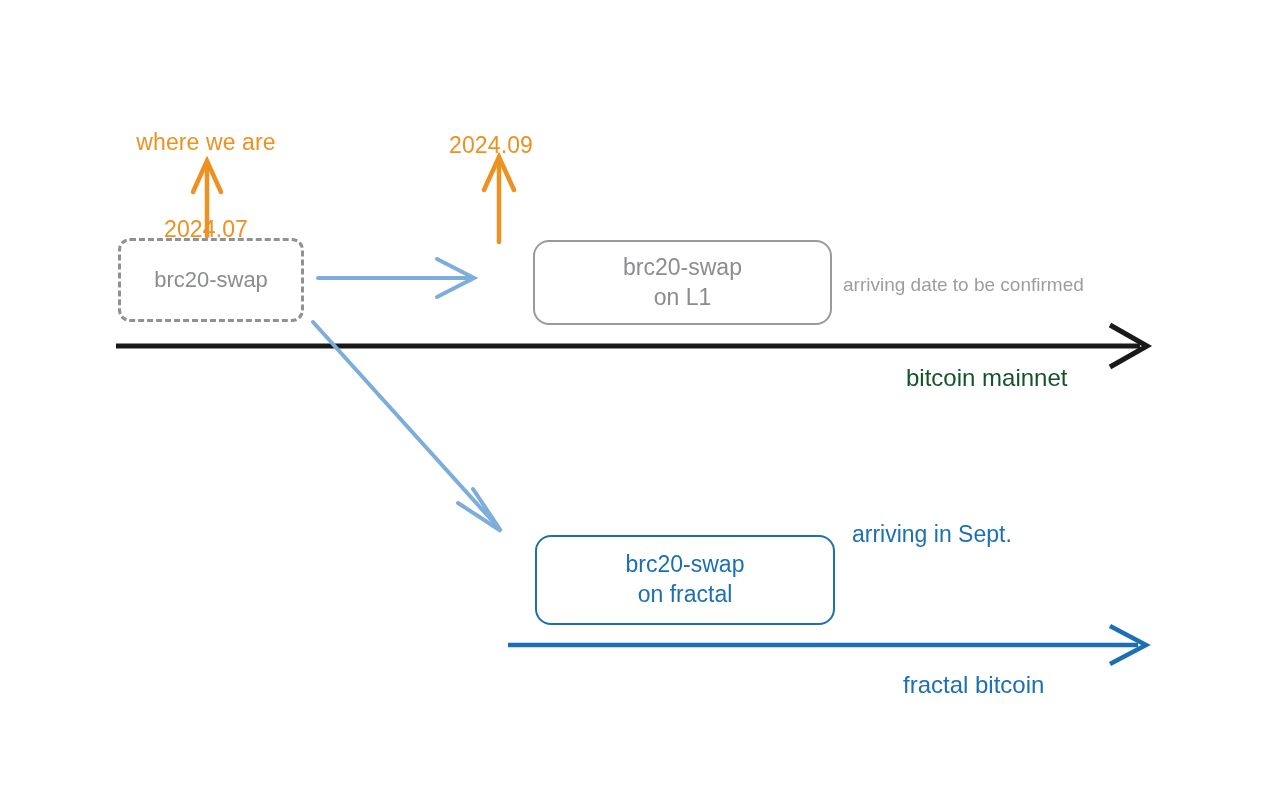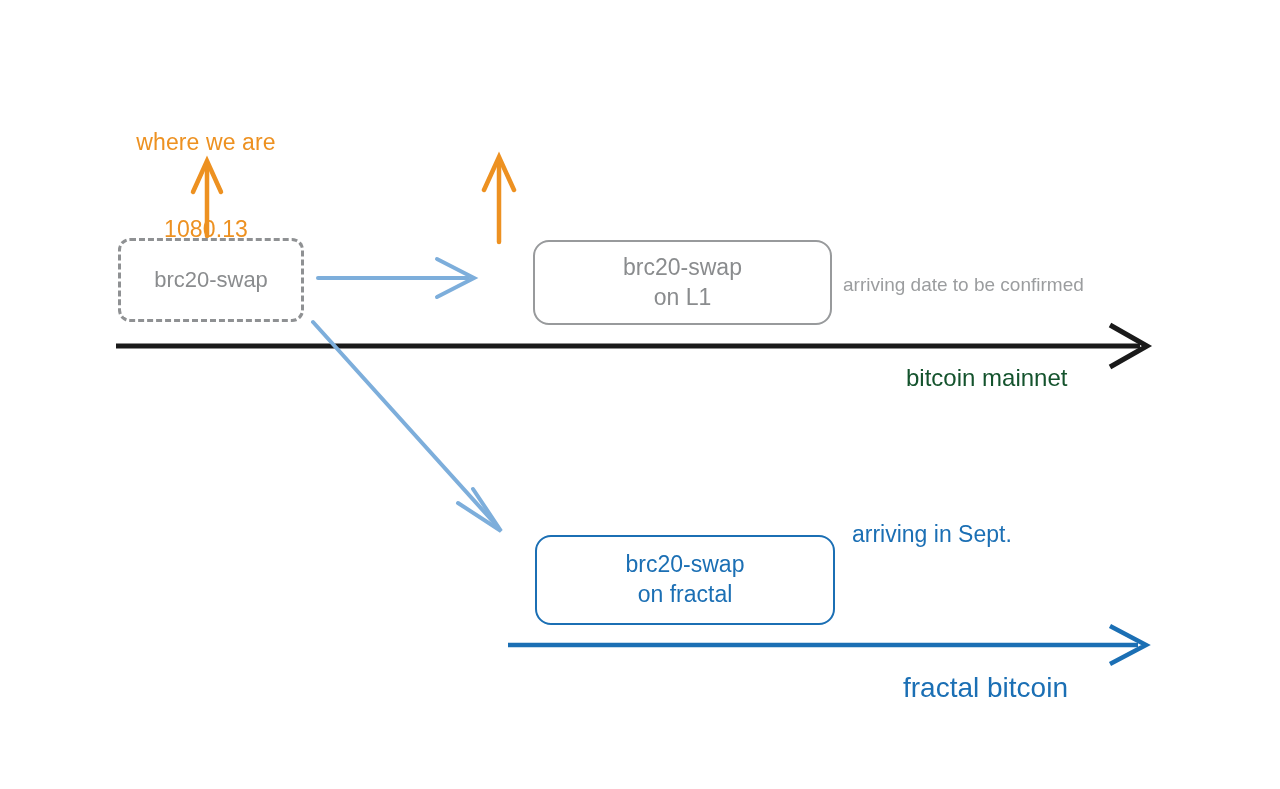--- a/index.html
+++ b/index.html
@@ -147,21 +147,21 @@
   #caption-mainnet {
     left: 906px;
     top: 363px;
     color: #14532d;
     font-size: 24px;
   }
   #caption-fractal {
     left: 903px;
     top: 670px;
     color: #1b6fb4;
-    font-size: 28px;
+    font-size: 24px;
   }
 </style>
 </head>
 <body>
 
 <div id="canvas">
 
   <svg id="vector-layer" viewBox="0 0 1280 789" width="1280" height="789">
 
     <g>
@@ -190,24 +190,25 @@
     </g>
 
     <g>
       <line x1="313" y1="322" x2="497" y2="526" stroke="#7daedb" stroke-width="4" stroke-linecap="round"></line>
       <polyline points="458,503 501,531 473,489" fill="none" stroke="#7daedb" stroke-width="4" stroke-linecap="round" stroke-linejoin="miter"></polyline>
     </g>
   </svg>
 
   <div class="tlabel milestone-label" id="milestone-where">
     <span class="ttl">where we are</span>
-    <span class="dte">1080.13</span>
+    <span class="dte">2024.07</span>
   </div>
 
   <div class="tlabel milestone-label" id="milestone-fractal">
+    <span class="dte">2024.09</span>
   </div>
 
   <div id="node-current">
     <span class="node-text">brc20-swap</span>
   </div>
 
   <div id="node-l1">
     <span class="node-line">brc20-swap</span>
     <span class="node-line">on L1</span>
   </div>

